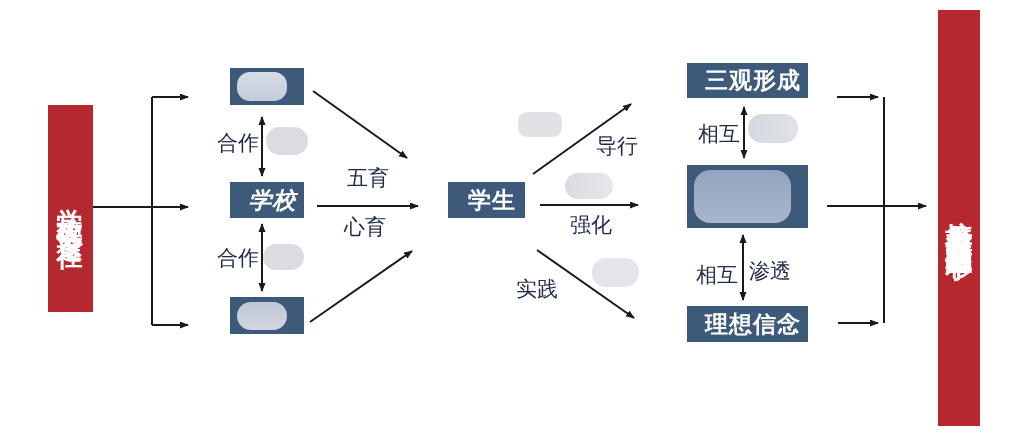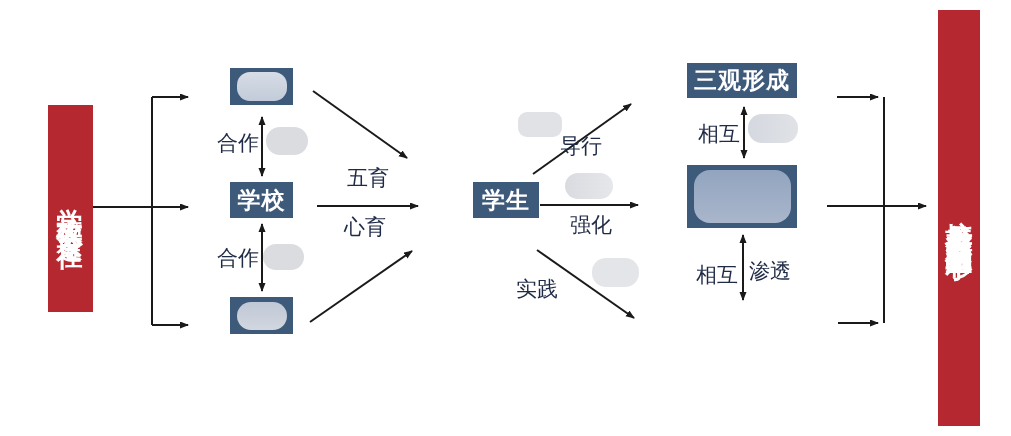--- a/index.html
+++ b/index.html
@@ -26,20 +26,21 @@
   .banner.left{left:48px;top:105px;width:45px;height:207px;font-size:26px;letter-spacing:7px;}
   .banner.right{left:938px;top:10px;width:42px;height:416px;font-size:27px;letter-spacing:3px;}
   .node{
     position:absolute;
     background:var(--node-blue,#3E5A7B);
     color:#ffffff;
     font-weight:bold;
     display:flex;align-items:center;justify-content:center;
     font-size:23px;
     letter-spacing:1px;
+    padding-left:11px;
   }
   .lbl{
     position:absolute;
     color:var(--label-navy,#1F2A46);
     font-weight:normal;
     font-size:21px;
     white-space:nowrap;
   }
   .blob{position:absolute;}
 </style>
@@ -83,46 +84,49 @@
     <line x1="838" y1="323" x2="878" y2="323" marker-end="url(#mEnd)"></line>
   </svg>
 
   <div class="banner left">学校德育途径</div>
   <div class="banner right">培养具有出彩精神的出彩学子</div>
 
   <div class="node" style="left:230px;top:68px;width:63px;height:37px;">
     <span class="blob" style="left:7px;top:4px;width:50px;height:29px;border-radius:13px;background:linear-gradient(180deg,#D7DDE6,#C2CBD9);"></span>
   </div>
 
-  <div class="node" style="left:230px;top:182px;width:63px;height:36px;">
+  <div class="node" style="left:230px;top:182px;width:63px;height:36px;font-style:italic;">
     <span>学校</span>
   </div>
 
   <div class="node" style="left:230px;top:297px;width:63px;height:37px;">
     <span class="blob" style="left:7px;top:5px;width:50px;height:28px;border-radius:14px;background:linear-gradient(180deg,#BFC8D6,#D2D7DF);"></span>
   </div>
 
-  <div class="node" style="left:448px;top:182px;width:66px;height:36px;margin-left:25px;">
+  <div class="node" style="left:448px;top:182px;width:66px;height:36px;">
     <span>学生</span>
   </div>
 
   <div class="node" style="left:687px;top:63px;width:110px;height:35px;">
     <span>三观形成</span>
   </div>
 
   <div class="node" style="left:687px;top:165px;width:110px;height:63px;">
     <span class="blob" style="left:7px;top:5px;width:97px;height:53px;border-radius:16px;background:linear-gradient(180deg,#92A4BF,#A9B6CB);"></span>
   </div>
 
+  <div class="node" style="left:687px;top:306px;width:110px;height:36px;">
+    <span>理想信念</span>
+  </div>
 
   <div class="lbl" style="left:217px;top:129px;">合作</div>
   <div class="lbl" style="left:217px;top:244px;">合作</div>
   <div class="lbl" style="left:347px;top:164px;">五育</div>
   <div class="lbl" style="left:344px;top:213px;text-align:center;">心育</div>
-  <div class="lbl" style="left:560px;top:132px;">导行</div>
+  <div class="lbl" style="left:596px;top:132px;">导行</div>
   <div class="lbl" style="left:570px;top:211px;">强化</div>
   <div class="lbl" style="left:516px;top:275px;text-align:center;">实践</div>
   <div class="lbl" style="left:698px;top:120px;">相互</div>
   <div class="lbl" style="left:696px;top:261px;">相互</div>
   <div class="lbl" style="left:749px;top:257px;">渗透</div>
 
   <span class="blob" style="left:266px;top:127px;width:42px;height:28px;border-radius:14px;background:#DBDCE0;"></span>
   <span class="blob" style="left:263px;top:244px;width:41px;height:26px;border-radius:13px;background:#DBDCE0;"></span>
   <span class="blob" style="left:518px;top:112px;width:44px;height:25px;border-radius:9px;background:#E0E2E6;"></span>
   <span class="blob" style="left:565px;top:173px;width:48px;height:26px;border-radius:13px;background:linear-gradient(90deg,#D9DBE0,#E6E7EA);"></span>

